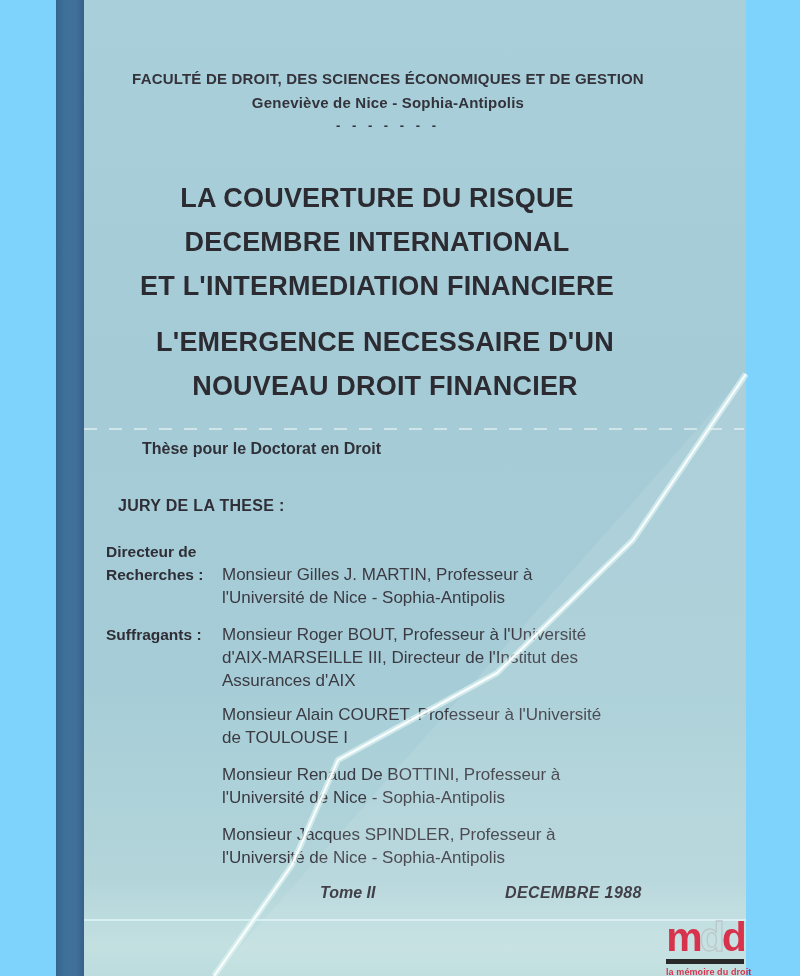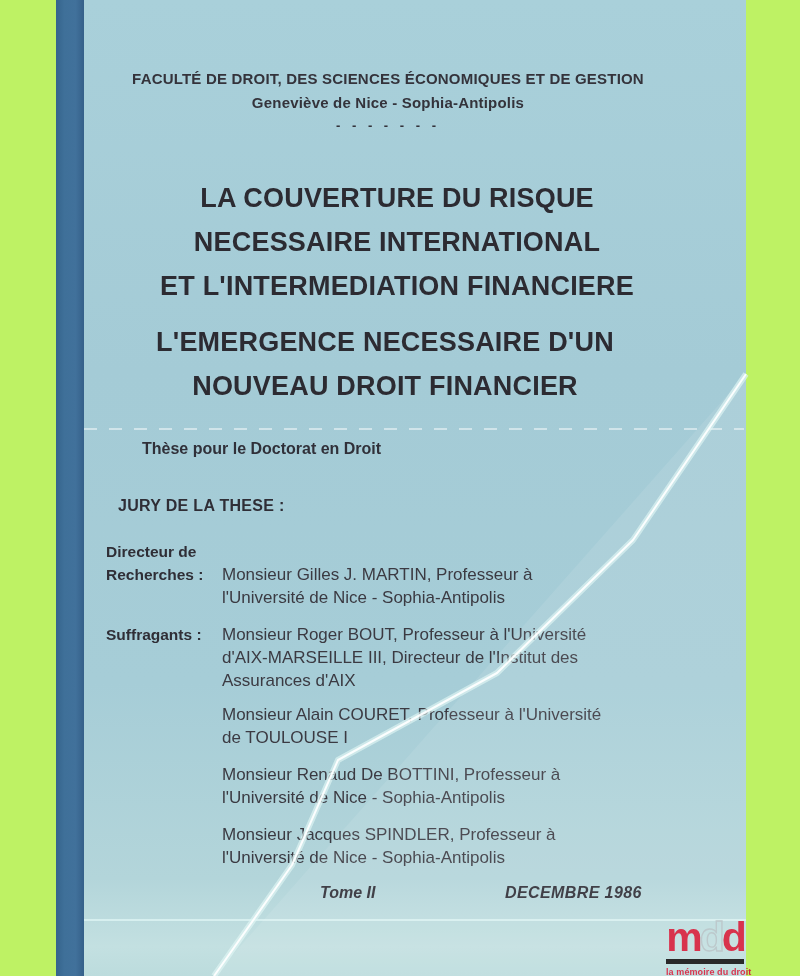--- a/index.html
+++ b/index.html
@@ -2,21 +2,21 @@
 <html><head>
 <meta charset="utf-8">
 <style>
   html,body{margin:0;padding:0;}
   body{
     width:800px;height:976px;
     background:#ffffff;
     font-family:"Liberation Sans", sans-serif;
     overflow:hidden;
   }
-  .page{position:relative;width:800px;height:976px;background:#bef264;}
+  .page{position:relative;width:800px;height:976px;background:#7dd3fc;}
 
   
   .spine{
     position:absolute;left:56px;top:0;width:28px;height:976px;
     background:linear-gradient(90deg,#35648c 0%,#3f7099 30%,#41719b 70%,#356089 100%);
   }
 
   
   .cover{
     position:absolute;left:84px;top:0;width:662px;height:976px;
@@ -35,21 +35,21 @@
   }
 
   .txt{color:#34333b;}
   .centered{position:absolute;text-align:center;}
 
   .header-block{top:70px;left:84px;width:608px;}
   .header-faculty{font-size:15px;font-weight:bold;letter-spacing:.2px;margin-bottom:7px;}
   .header-univ{font-size:15px;font-weight:bold;letter-spacing:.2px;}
   .header-dashes{font-size:13px;font-weight:bold;letter-spacing:4px;margin-top:7px;}
 
-  .title-block{top:176px;left:96px;width:602px;}
+  .title-block{top:176px;left:76px;width:602px;}
   .title-line{font-size:27px;font-weight:bold;line-height:44px;color:#2c2b32;letter-spacing:.2px;white-space:nowrap;}
   .subtitle-block{top:320px;left:84px;width:602px;}
 
   .thesis-block{position:absolute;top:437px;left:118px;margin-left:24px;}
   .thesis-line{font-size:16px;font-weight:bold;line-height:23px;color:#303039;}
 
   .jury-heading{position:absolute;top:497px;left:118px;font-size:16px;font-weight:bold;letter-spacing:.3px;color:#2f2e36;}
 
   .role{position:absolute;font-size:15.5px;font-weight:bold;line-height:23px;color:#2f2e36;}
   .member{position:absolute;font-size:17px;line-height:23px;color:#3b3a42;}
@@ -89,21 +89,21 @@
   <div class="fold-bottom"></div>
 
   <div class="centered header-block txt">
     <div class="header-faculty">FACULTÉ DE DROIT, DES SCIENCES ÉCONOMIQUES ET DE GESTION</div>
     <div class="header-univ">Geneviève de Nice - Sophia-Antipolis</div>
     <div class="header-dashes">- - - - - - -</div>
   </div>
 
   <div class="centered title-block">
     <div class="title-line">LA COUVERTURE DU RISQUE</div>
-    <div class="title-line">NECESSAIRE INTERNATIONAL</div>
+    <div class="title-line">DECEMBRE INTERNATIONAL</div>
     <div class="title-line">ET L'INTERMEDIATION FINANCIERE</div>
   </div>
 
   <div class="centered subtitle-block">
     <div class="title-line">L'EMERGENCE NECESSAIRE D'UN</div>
     <div class="title-line">NOUVEAU DROIT FINANCIER</div>
   </div>
 
   <div class="thesis-block">
     <div class="thesis-line">Thèse pour le Doctorat en Droit</div>
@@ -137,21 +137,21 @@
     <div>Monsieur Renaud De BOTTINI, Professeur à</div>
     <div>l'Université de Nice - Sophia-Antipolis</div>
   </div>
 
   <div class="member member-spindler">
     <div>Monsieur Jacques SPINDLER, Professeur à</div>
     <div>l'Université de Nice - Sophia-Antipolis</div>
   </div>
 
   <div class="footer-tome">Tome II</div>
-  <div class="footer-date">DECEMBRE 1986</div>
+  <div class="footer-date">DECEMBRE 1988</div>
 
   <div class="logo">
     <div class="logo-letters">
       <span class="logo-letter">m</span>
       <span class="logo-letter hollow">d</span>
       <span class="logo-letter">d</span>
     </div>
     <div class="logo-bar"></div>
     <div class="logo-tagline">la mémoire du droit</div>
   </div>

